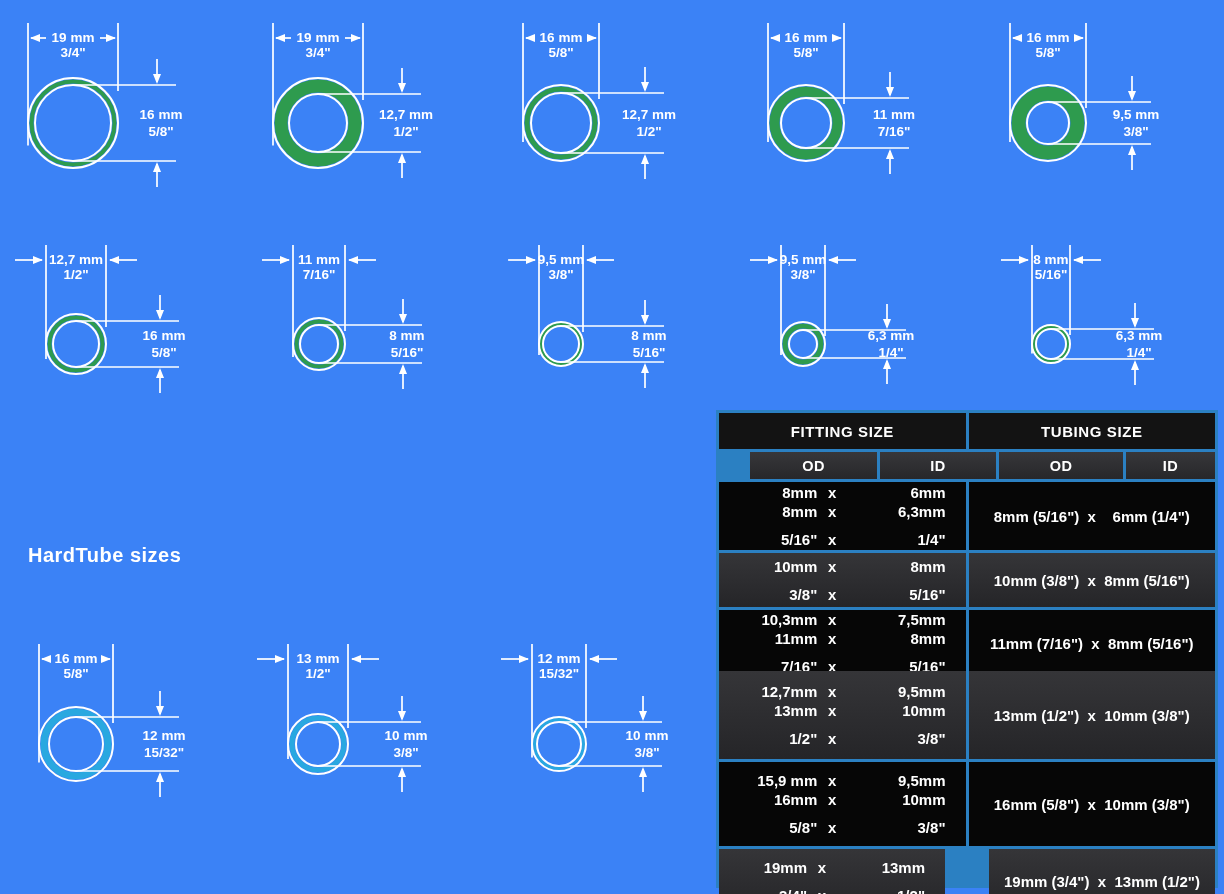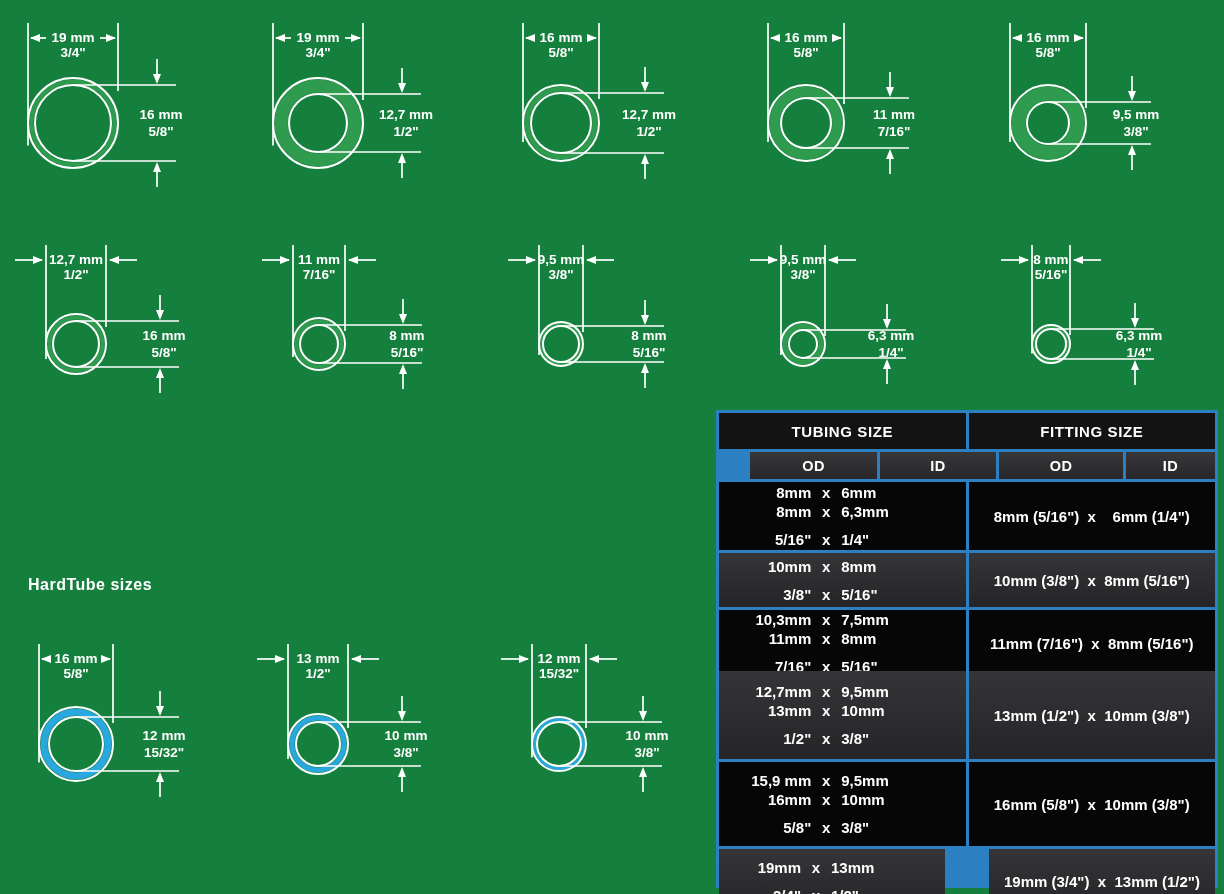--- a/index.html
+++ b/index.html
@@ -1,43 +1,43 @@
 <!DOCTYPE html>
 <html><head>
 <meta charset="utf-8">
 <style>
   html,body{margin:0;padding:0;background:#000;}
-  #canvas{position:relative;width:1224px;height:894px;background:#15803d;overflow:hidden;
+  #canvas{position:relative;width:1224px;height:894px;background:#3b82f6;overflow:hidden;
           font-family:"Liberation Sans",sans-serif;text-decoration:underline;}
   #diagrams{position:absolute;left:0;top:0;}
   #diagrams .wc{fill:none;stroke:#fff;stroke-width:2;}
   #diagrams .dl line{stroke:#fff;stroke-width:1.7;}
   #diagrams .dl polygon{fill:#fff;stroke:none;}
   #diagrams .dt text{fill:#fff;font-family:"Liberation Sans",sans-serif;
                      font-size:13.5px;font-weight:bold;text-anchor:middle;}
-  #heading{position:absolute;left:28px;top:576px;color:#fff;font-size:16px;
+  #heading{position:absolute;left:28px;top:544px;color:#fff;font-size:20px;
            font-weight:bold;letter-spacing:.5px;}
   #size-table{position:absolute;left:716px;top:410px;width:502px;height:478px;
               box-sizing:border-box;background:#2b80c2;padding:3px;
               display:flex;flex-direction:column;gap:3px;}
   #size-table .cell{color:#fff;font-weight:bold;}
   .th1{flex:none;height:36px;display:grid;grid-template-columns:1fr 1fr;gap:3px;}
   .th1 .cell{background:#131313;display:flex;align-items:center;justify-content:center;
              font-size:15px;letter-spacing:.6px;}
   .th2{flex:none;height:27px;display:grid;grid-template-columns:127px 116px 124px 1fr;gap:3px;margin-left:31px;}
   .th2 .cell{background:linear-gradient(#37373a,#27272a);display:flex;align-items:center;
              justify-content:center;font-size:14.5px;letter-spacing:.5px;}
   .trow{flex:none;display:grid;grid-template-columns:1fr 1fr;gap:3px;border-radius:6px;}
   .trow .cell{background:#060606;}
   .trow.alt .cell{background:linear-gradient(#353538,#252528);}
   .tub{display:flex;flex-direction:column;justify-content:center;}
   .tl{display:flex;font-size:15px;font-weight:bold;color:#fff;line-height:19px;}
   .tl .od{flex:1;text-align:right;}
   .tl .xs{width:30px;text-align:center;}
-  .tl .idv{flex:1;text-align:left;padding-right:32px;}
+  .tl .idv{flex:1;text-align:right;padding-right:20px;}
   .tl.inch{margin-top:9px;}
   .fit{display:flex;align-items:center;justify-content:center;font-size:15px;}
   .fit span{white-space:pre;}
 </style>
 </head>
 <body>
 
 <div id="canvas">
 
   <svg id="diagrams" width="1224" height="894" viewBox="0 0 1224 894">
@@ -365,22 +365,22 @@
           <text x="647" y="740">10 mm</text>
           <text x="647" y="757">3/8"</text>
         </g>
       </g>
     </svg>
 
   <div id="heading">HardTube sizes</div>
 
   <div id="size-table">
     <div class="th1">
+      <div class="cell">FITTING SIZE</div>
       <div class="cell">TUBING SIZE</div>
-      <div class="cell">FITTING SIZE</div>
     </div>
     <div class="th2">
       <div class="cell">OD</div>
       <div class="cell">ID</div>
       <div class="cell">OD</div>
       <div class="cell">ID</div>
     </div>
 
   <div class="trow" style="height: 68px;">
         <div class="cell tub">

